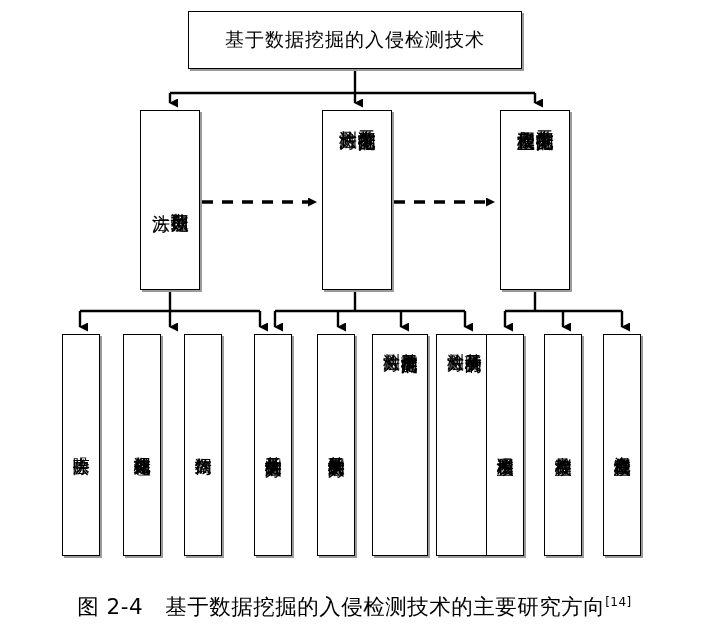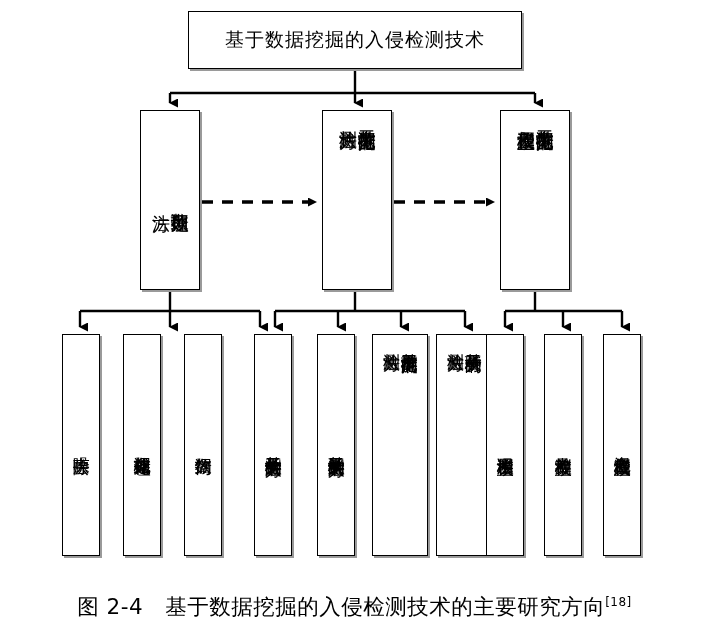--- a/index.html
+++ b/index.html
@@ -179,16 +179,16 @@
   </div>
   <div class="node vert leaf center" style="left:544px; top:334px; width:38px; height:222px;">
     <span class="vcol">异常检测模型</span>
   </div>
   <div class="node vert leaf center" style="left:603px; top:334px; width:38px; height:222px;">
     <span class="vcol">混合入侵检测模型</span>
   </div>
 
   <div id="caption">
     <span>图 2-4</span>
-    <span>&nbsp;&nbsp;</span><span>基于数据挖掘的入侵检测技术的主要研究方向</span><span class="sup">[18]</span>
+    <span>&nbsp;&nbsp;</span><span>基于数据挖掘的入侵检测技术的主要研究方向</span><span class="sup">[14]</span>
   </div>
 
 </div>
 
 </body></html>

